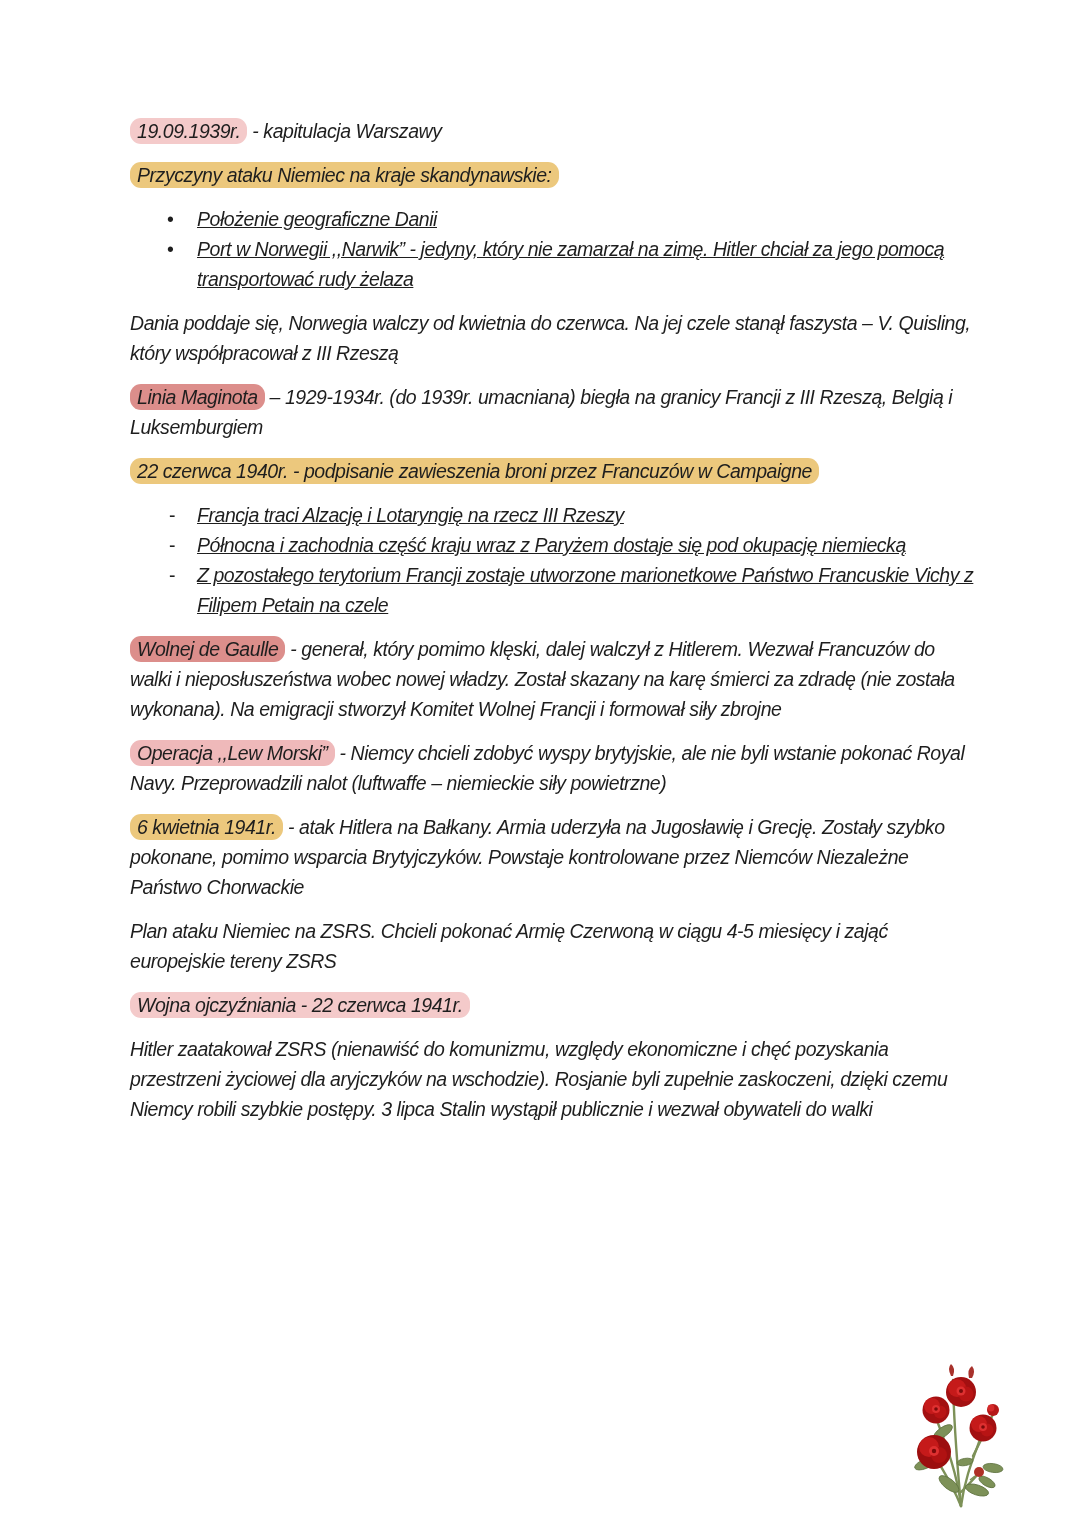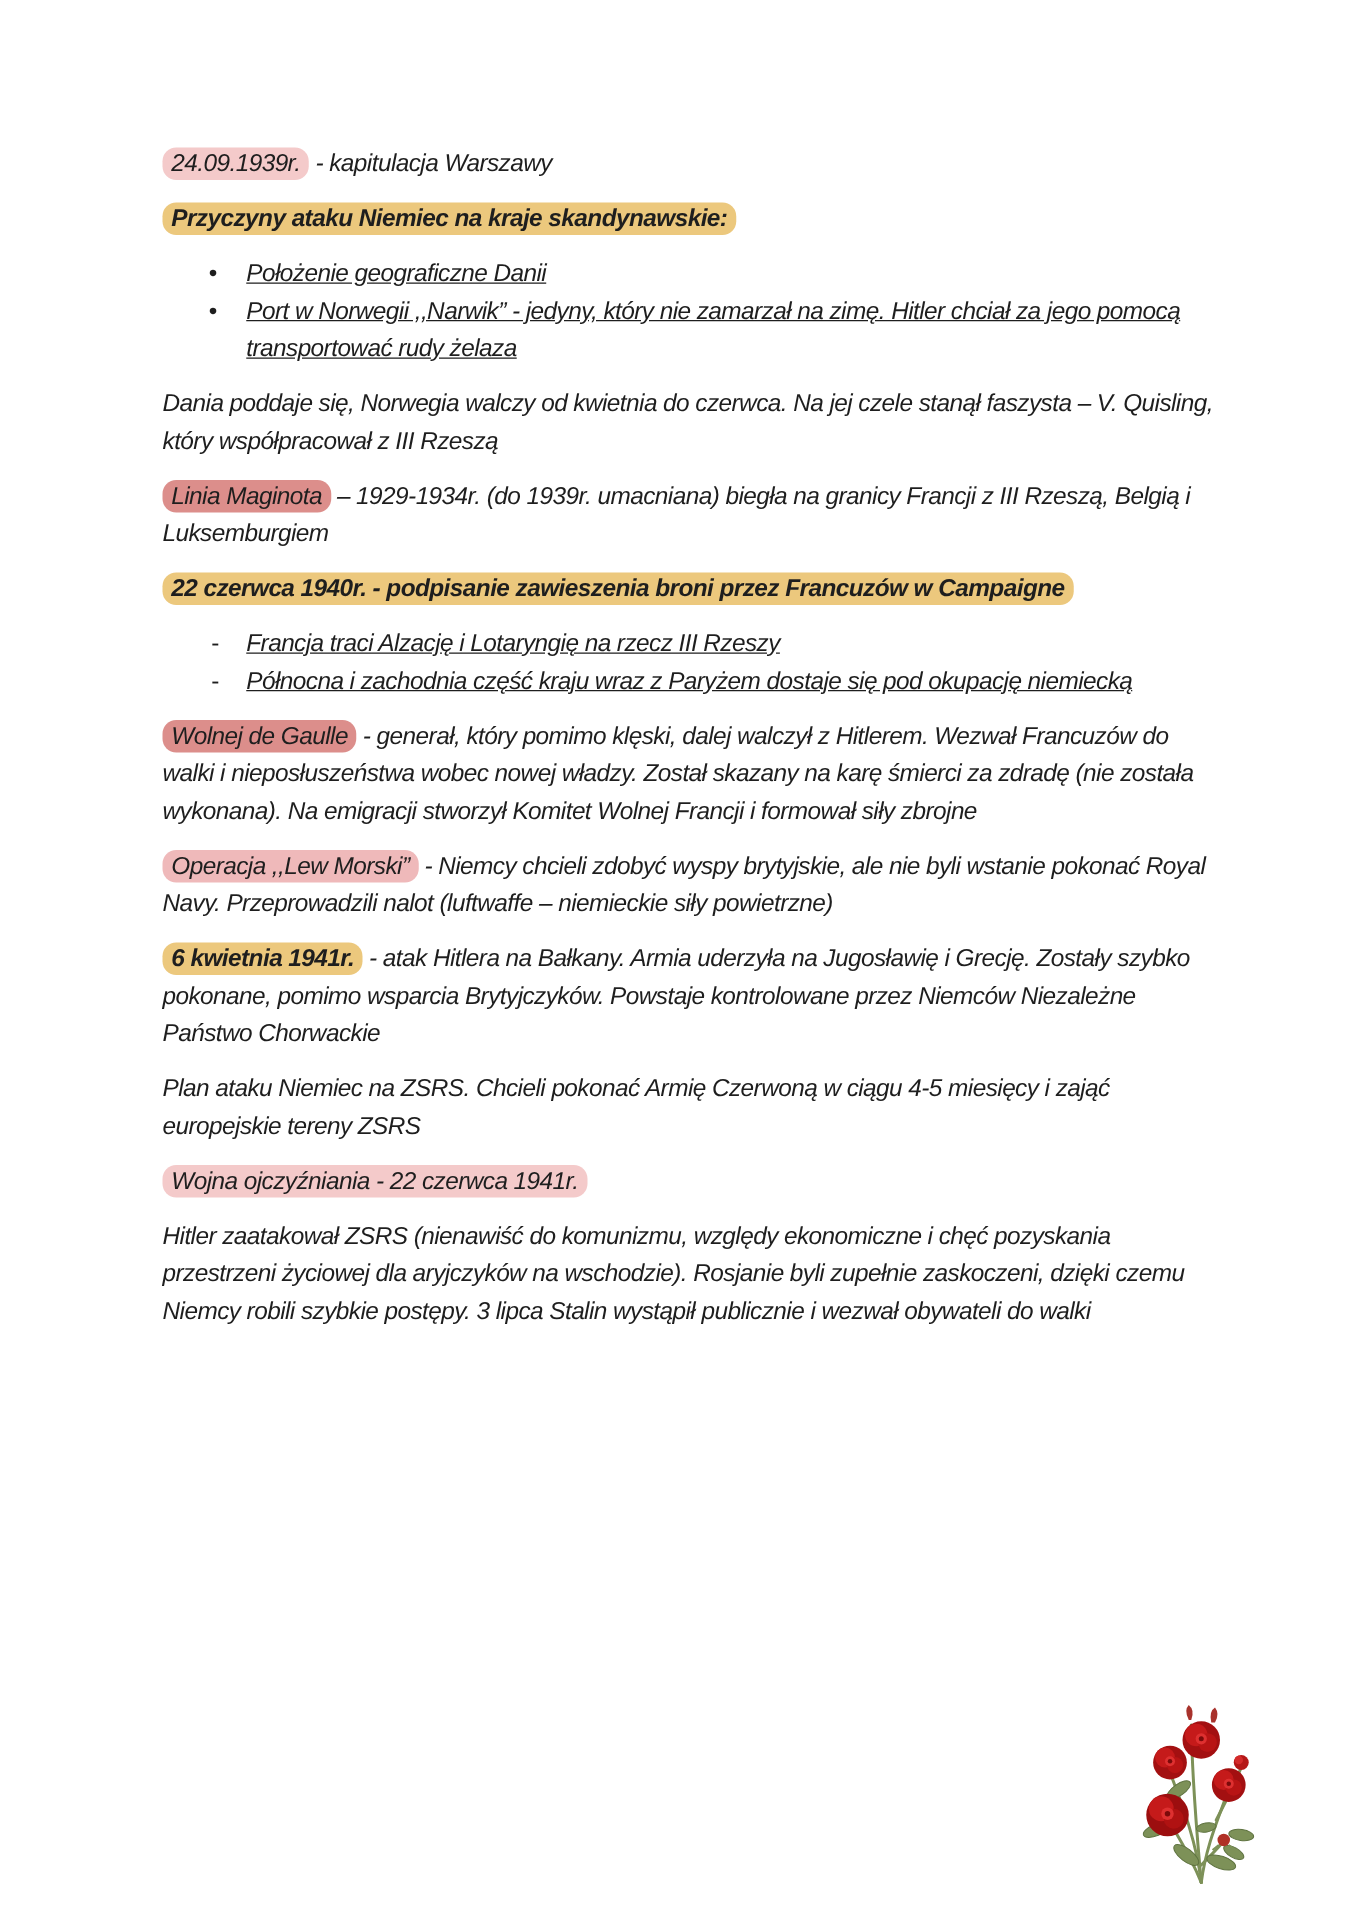--- a/index.html
+++ b/index.html
@@ -27,21 +27,21 @@
   .content p.para { margin:0 0 14px 0; }
   .hl {
     padding:2px 7px;
     border-radius:11px;
     box-decoration-break:clone;
     -webkit-box-decoration-break:clone;
   }
   .hl-pink-light  { background:var(--hl-pink-light,#f4caca); }
   .hl-pink-medium { background:var(--hl-pink-medium,#efb9ba); }
   .hl-red         { background:var(--hl-red,#dc8e8b);margin-top:28px; }
-  .hl-yellow      { background:var(--hl-yellow,#ecc87d);font-weight:bold; }
+  .hl-yellow      { background:var(--hl-yellow,#ecc87d); }
   ul.bullet-list, ul.dash-list {
     list-style:none;
     margin:0 0 14px 0;
     padding-left:67px;
   }
   ul.bullet-list li, ul.dash-list li { position:relative;text-decoration:underline; }
   ul.bullet-list li::before {
     content:"\2022";
     position:absolute; left:-30px; top:0;
     font-style:normal;
@@ -56,32 +56,33 @@
     left:903px; top:1360px;
     width:112px; height:148px;
   }
   .rose-wrap svg { width:100%; height:100%; display:block; }
 </style>
 </head>
 <body>
 
 <div class="page">
   <div class="content">
-      <p class="para"><span class="hl hl-pink-light">24.09.1939r.</span><span> - kapitulacja Warszawy</span></p>
+      <p class="para"><span class="hl hl-pink-light">19.09.1939r.</span><span> - kapitulacja Warszawy</span></p>
       <p class="para"><span class="hl hl-yellow">Przyczyny ataku Niemiec na kraje skandynawskie:</span></p>
       <ul class="bullet-list">
         <li>Położenie geograficzne Danii</li>
         <li>Port w Norwegii ,,Narwik” - jedyny, który nie zamarzał na zimę. Hitler chciał za jego pomocą transportować rudy żelaza</li>
       </ul>
       <p class="para"><span>Dania poddaje się, Norwegia walczy od kwietnia do czerwca. Na jej czele stanął faszysta – V. Quisling, który współpracował z III Rzeszą</span></p>
       <p class="para"><span class="hl hl-red">Linia Maginota</span><span> – 1929-1934r. (do 1939r. umacniana) biegła na granicy Francji z III Rzeszą, Belgią i Luksemburgiem</span></p>
       <p class="para"><span class="hl hl-yellow">22 czerwca 1940r. - podpisanie zawieszenia broni przez Francuzów w Campaigne</span></p>
       <ul class="dash-list">
         <li>Francja traci Alzację i Lotaryngię na rzecz III Rzeszy</li>
         <li>Północna i zachodnia część kraju wraz z Paryżem dostaje się pod okupację niemiecką</li>
+        <li>Z pozostałego terytorium Francji zostaje utworzone marionetkowe Państwo Francuskie Vichy z Filipem Petain na czele</li>
       </ul>
       <p class="para"><span class="hl hl-red">Wolnej de Gaulle</span><span> - generał, który pomimo klęski, dalej walczył z Hitlerem. Wezwał Francuzów do walki i nieposłuszeństwa wobec nowej władzy. Został skazany na karę śmierci za zdradę (nie została wykonana). Na emigracji stworzył Komitet Wolnej Francji i formował siły zbrojne</span></p>
       <p class="para"><span class="hl hl-pink-medium">Operacja ,,Lew Morski”</span><span> - Niemcy chcieli zdobyć wyspy brytyjskie, ale nie byli wstanie pokonać Royal Navy. Przeprowadzili nalot (luftwaffe – niemieckie siły powietrzne)</span></p>
       <p class="para"><span class="hl hl-yellow">6 kwietnia 1941r.</span><span> - atak Hitlera na Bałkany. Armia uderzyła na Jugosławię i Grecję. Zostały szybko pokonane, pomimo wsparcia Brytyjczyków. Powstaje kontrolowane przez Niemców Niezależne Państwo Chorwackie</span></p>
       <p class="para"><span>Plan ataku Niemiec na ZSRS. Chcieli pokonać Armię Czerwoną w ciągu 4-5 miesięcy i zająć europejskie tereny ZSRS</span></p>
       <p class="para"><span class="hl hl-pink-light">Wojna ojczyźniania - 22 czerwca 1941r.</span></p>
       <p class="para"><span>Hitler zaatakował ZSRS (nienawiść do komunizmu, względy ekonomiczne i chęć pozyskania przestrzeni życiowej dla aryjczyków na wschodzie). Rosjanie byli zupełnie zaskoczeni, dzięki czemu Niemcy robili szybkie postępy. 3 lipca Stalin wystąpił publicznie i wezwał obywateli do walki</span></p>
     </div>
 
   <div class="rose-wrap">

